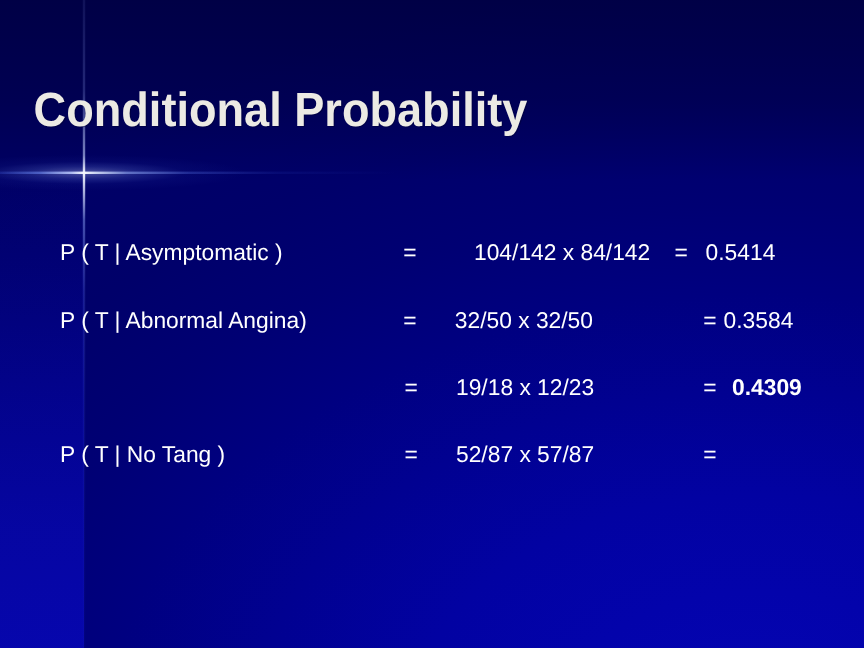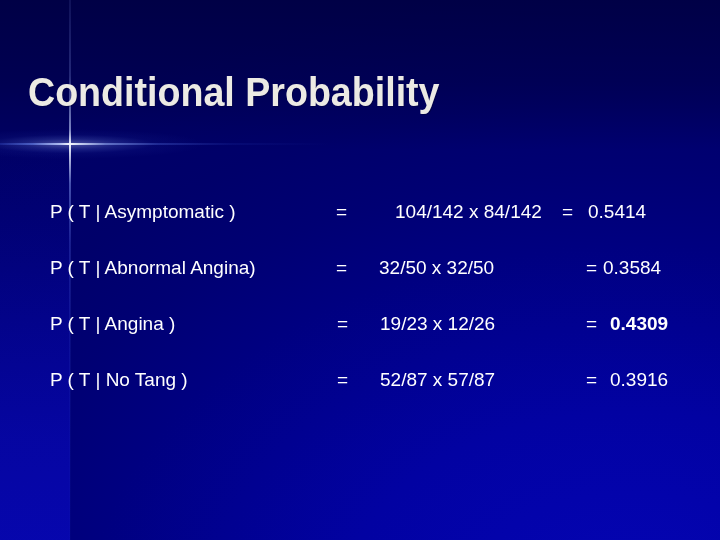--- a/index.html
+++ b/index.html
@@ -212,29 +212,27 @@
 
     <div class="eq-row" data-row="1">
       <span class="eq-label">P ( T |  Abnormal Angina)</span>
       <span class="eq-eq1">=</span>
       <span class="eq-expr">32/50  x  32/50</span>
       <span class="eq-eq2">=</span>
       <span class="eq-result">0.3584</span>
     </div>
 
     <div class="eq-row" data-row="2">
-      <span class="eq-label">P ( T |  Angina )</span>
-      <span class="eq-eq1">=</span>
-      <span class="eq-expr">19/23  x  12/26</span>
+      <span class="eq-eq1">=</span>
+      <span class="eq-expr">19/18  x  12/23</span>
       <span class="eq-eq2">=</span>
       <span class="eq-result">0.4309</span>
     </div>
 
     <div class="eq-row" data-row="3">
       <span class="eq-label">P ( T |  No Tang )</span>
       <span class="eq-eq1">=</span>
       <span class="eq-expr">52/87  x  57/87</span>
       <span class="eq-eq2">=</span>
-      <span class="eq-result">0.3916</span>
     </div>
 
   </div>
 </div>
 
 </body></html>

